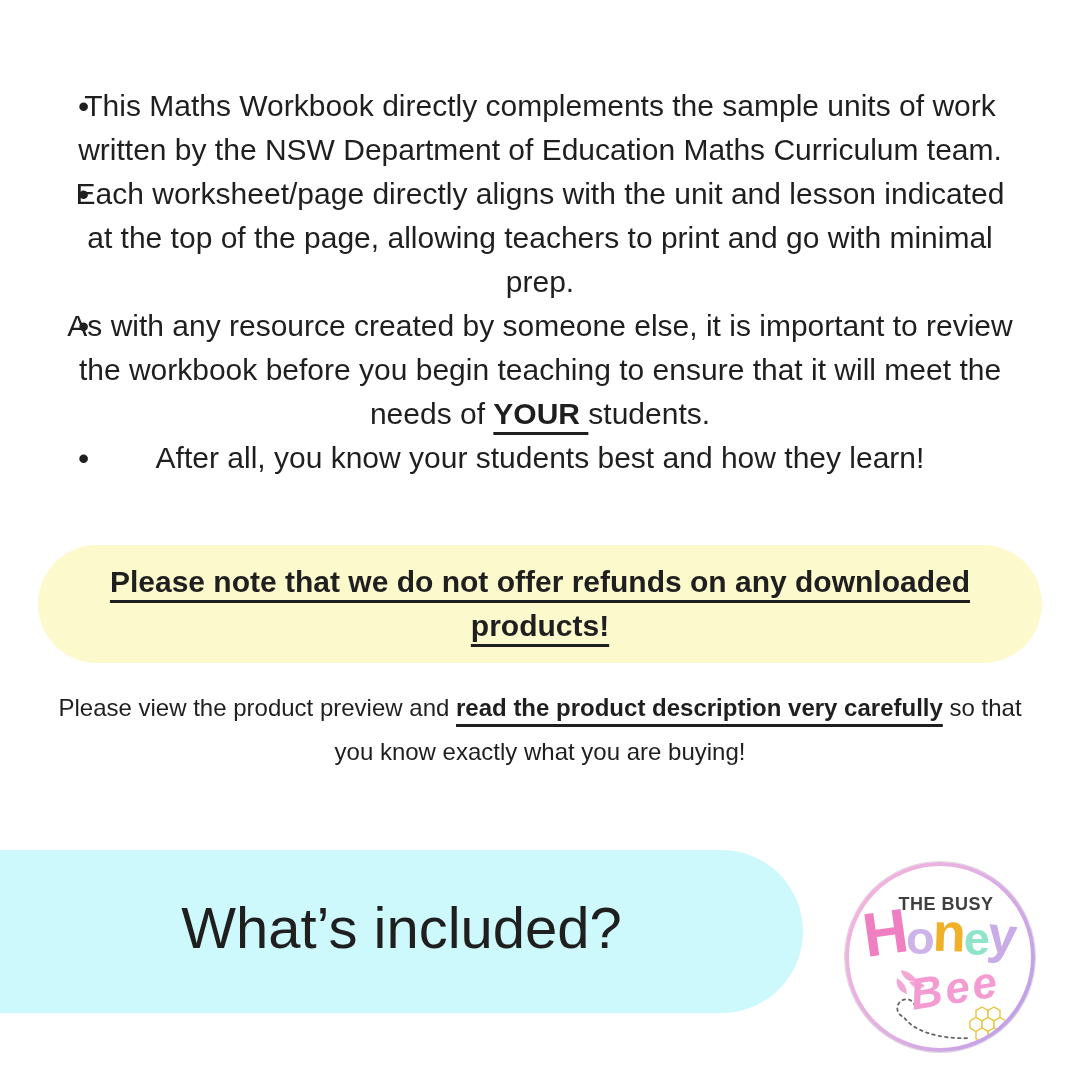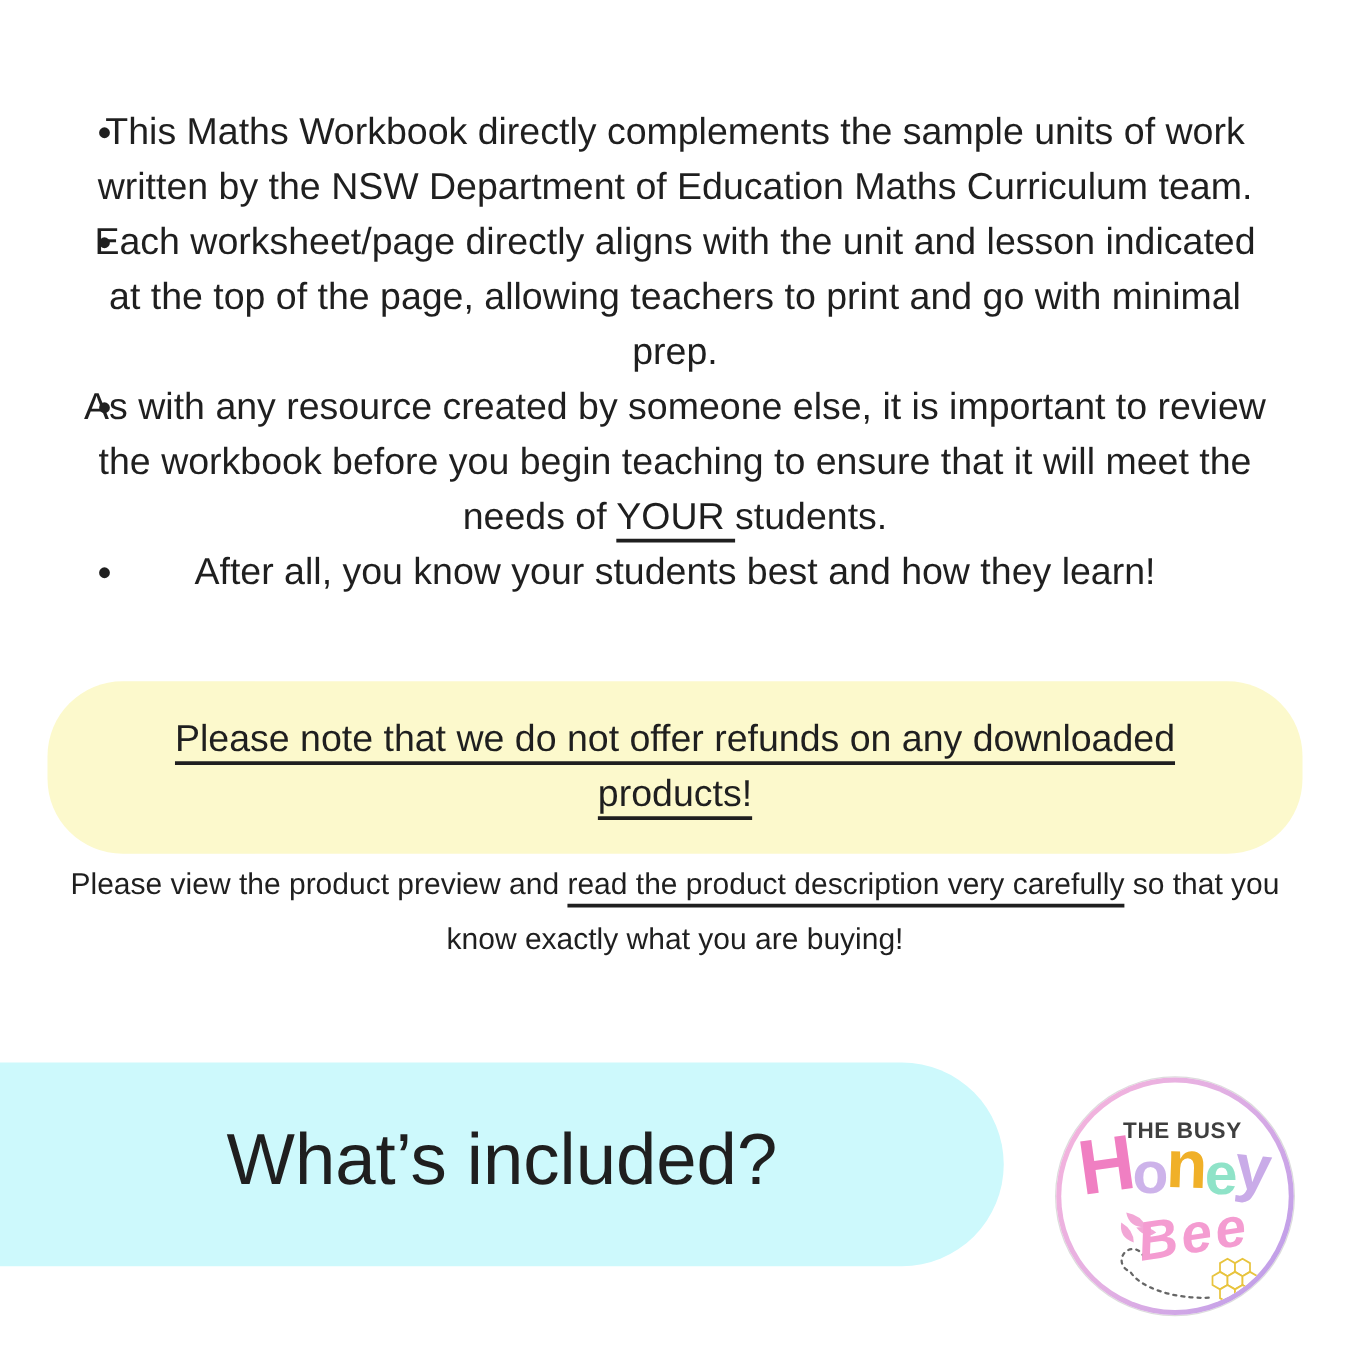--- a/index.html
+++ b/index.html
@@ -5,36 +5,37 @@
   html,body { margin:0; padding:0; }
   body {
     width:1080px; height:1080px; position:relative; overflow:hidden;
     background:#ffffff; color:#1f1f1f;
     font-family:"Liberation Sans", sans-serif;
   }
   .u {
     text-decoration:underline;
     text-decoration-thickness:3px;
     text-underline-offset:8px;
+    font-weight:bold;
   }
   
   .bullets {
     position:absolute; top:84px; left:50px; right:50px;
     list-style:none; margin:0; padding:0;
     font-size:30px; line-height:44px; text-align:center;
   }
   .bullets li { position:relative; padding:0 14px; }
   .bullets li::before {
     content:"\2022";
     position:absolute; left:28px; top:0;
     font-size:32px;
   }
   
   .refund-pill {
-    position:absolute; left:38px; top:545px; width:1004px; height:138px;
+    position:absolute; left:38px; top:545px; width:1004px; height:118px;
     border-radius:60px; box-sizing:border-box;
     display:flex; align-items:center; justify-content:center;
     padding:0 48px; text-align:center;
     font-size:30px; line-height:44px;
   }
   .refund-pill p { margin:0; }
   
   .preview-note {
     position:absolute; top:686px; left:48px; right:48px; margin:0;
     text-align:center; font-size:24px; line-height:44px;

